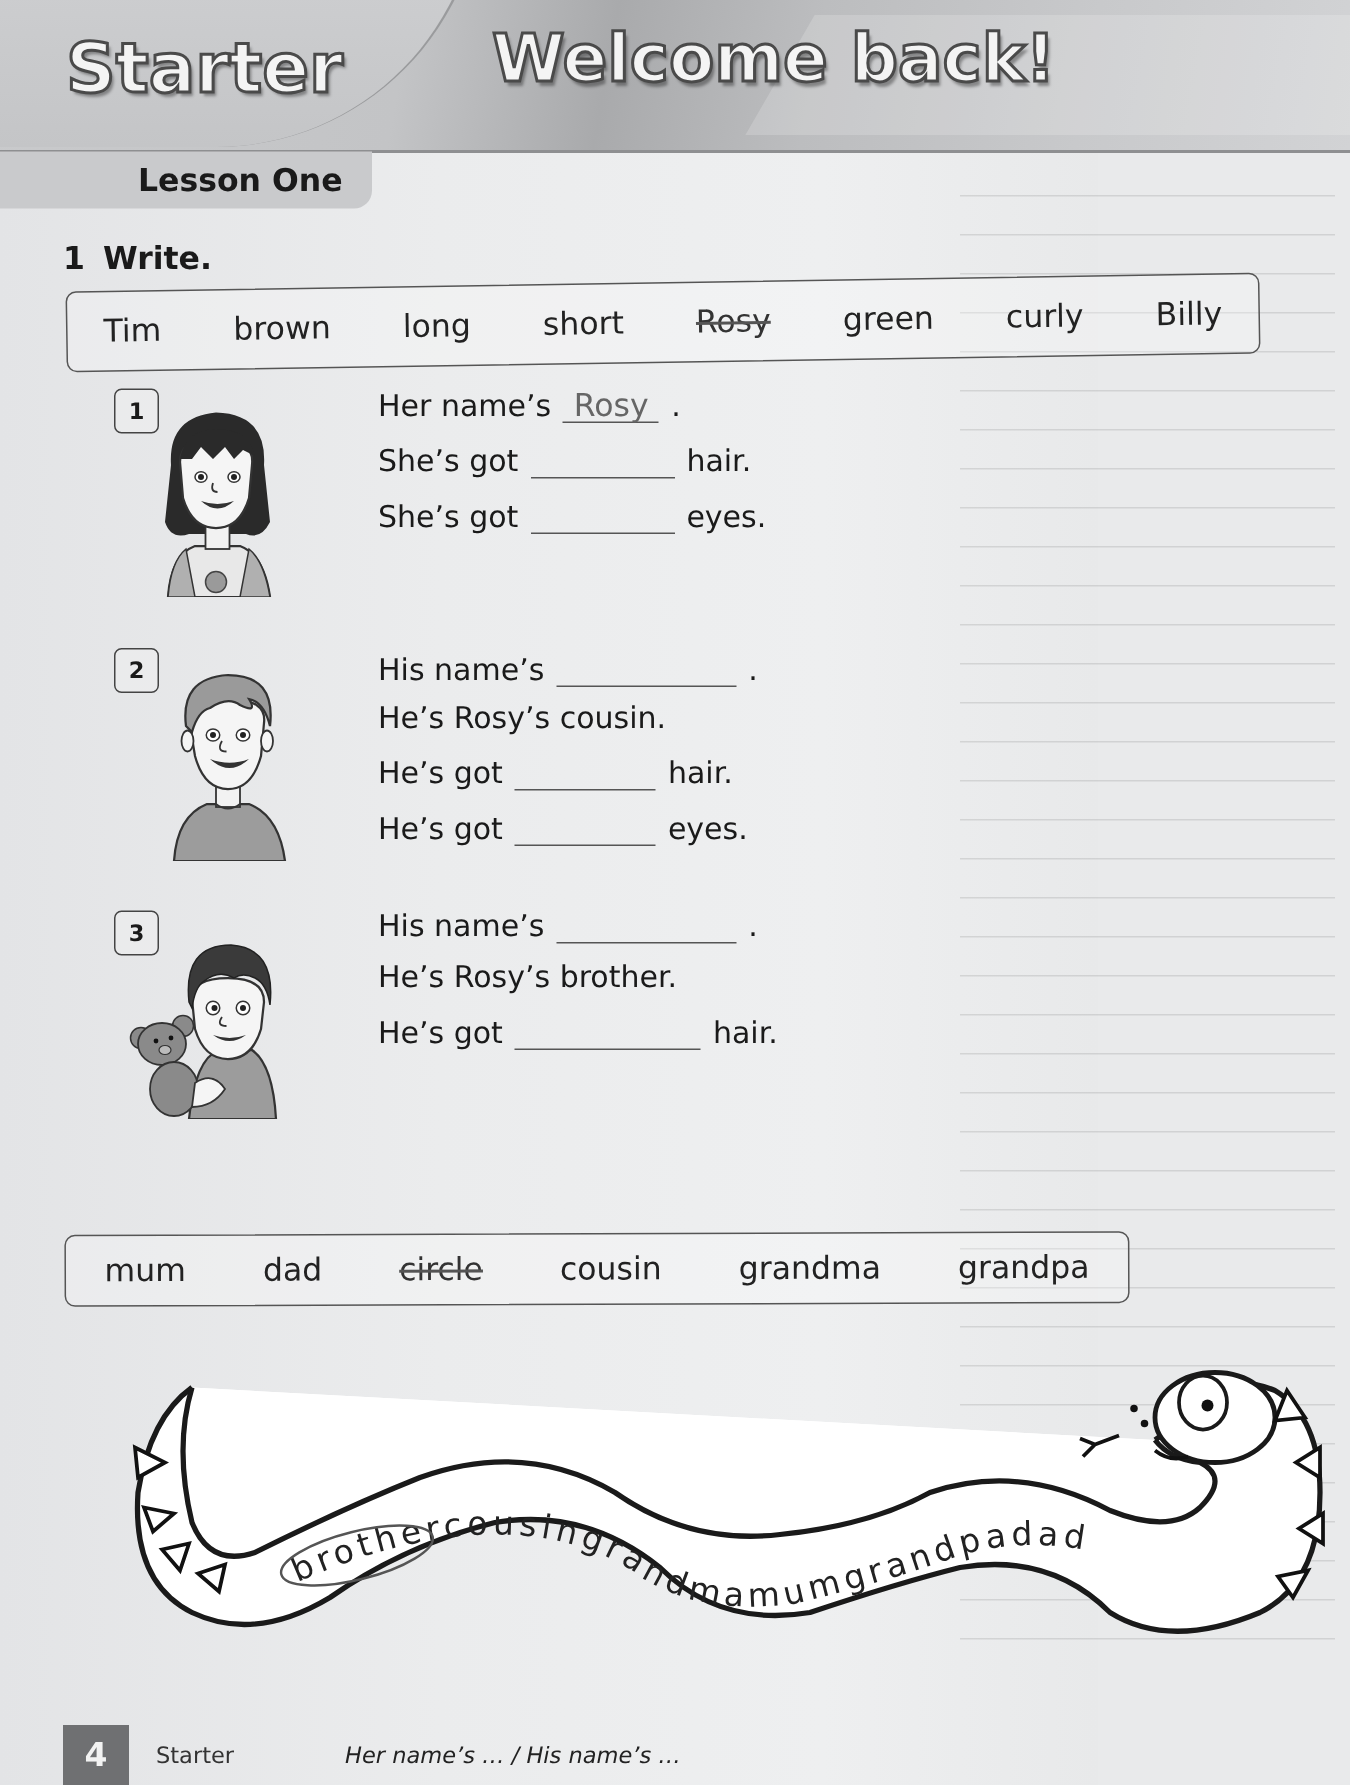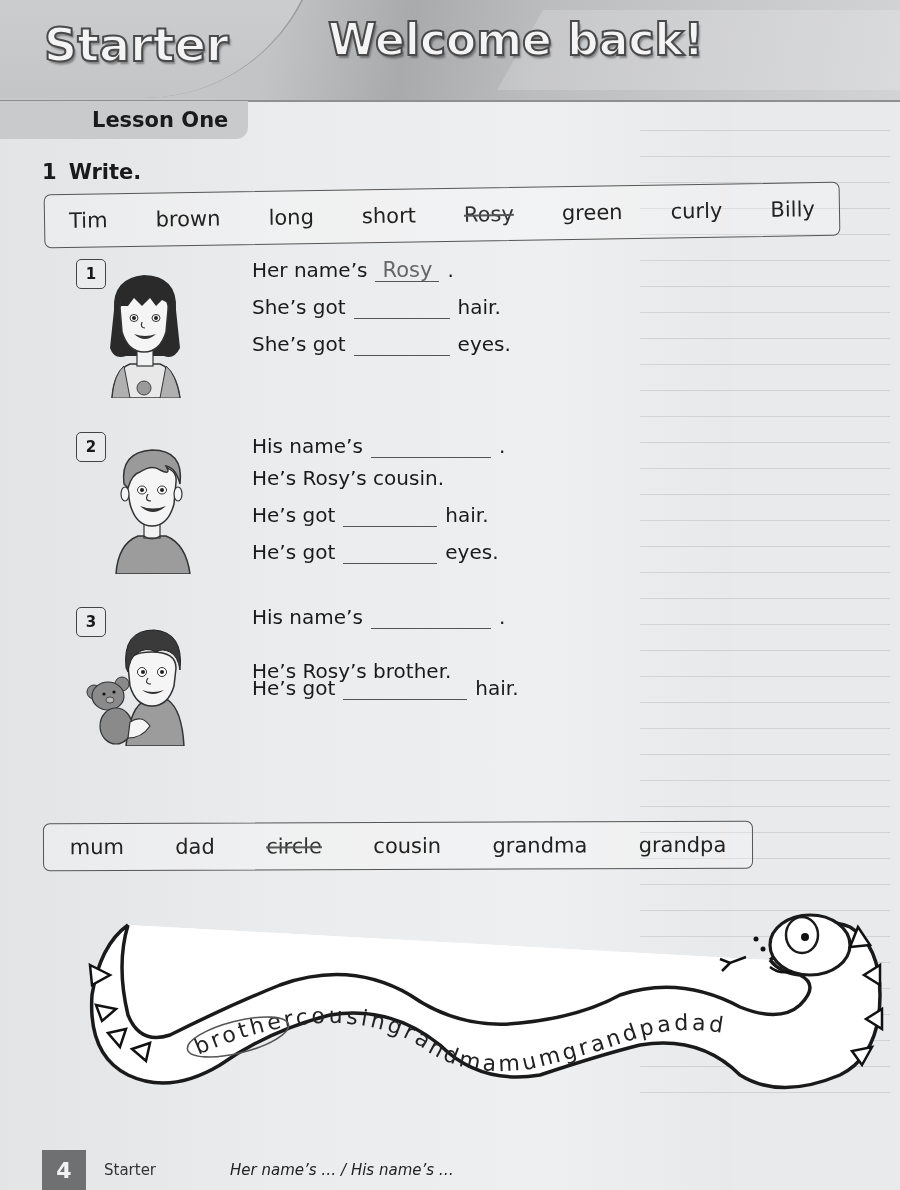--- a/index.html
+++ b/index.html
@@ -247,21 +247,21 @@
     <circle cx="18" cy="68" r="1.6" fill="#111"></circle>
       <circle cx="28" cy="66" r="1.6" fill="#111"></circle>
     <ellipse cx="24" cy="74" rx="4" ry="3" fill="#bbb" stroke="#333" stroke-width="0.8"></ellipse>
     <path d="M44 96 Q56 88 64 100 Q56 112 42 112 Z" fill="#f5f5f5" stroke="#333" stroke-width="1.2"></path>
   </svg>
   <div class="sentence" style="top:605px;">
     <span>His name’s</span>
     <span class="blank" style="width:120px;"></span>
     <span>.</span>
   </div>
-  <div class="sentence" style="top:639px;margin-top:20px;">
+  <div class="sentence" style="top:639px;">
     <span>He’s Rosy’s brother.</span>
   </div>
   <div class="sentence" style="top:676px;">
     <span>He’s got</span>
     <span class="blank" style="width:124px;"></span>
     <span>hair.</span>
   </div>
 
 
   <div class="word-box" style="left:43px; top:822px; width:708px; height:46px; transform: rotate(-0.2deg);">

